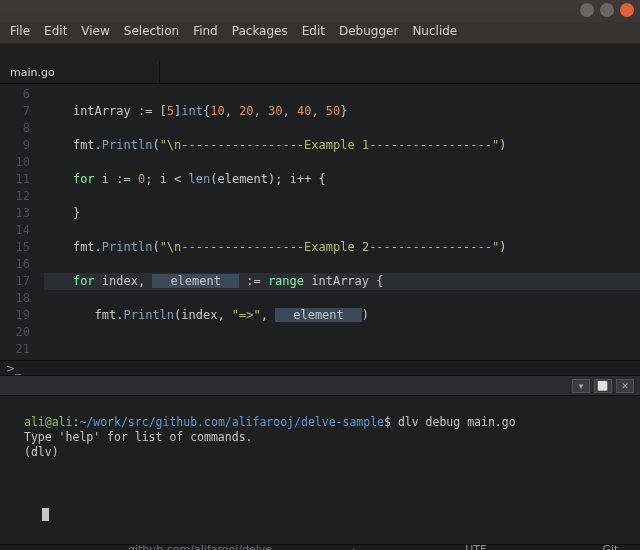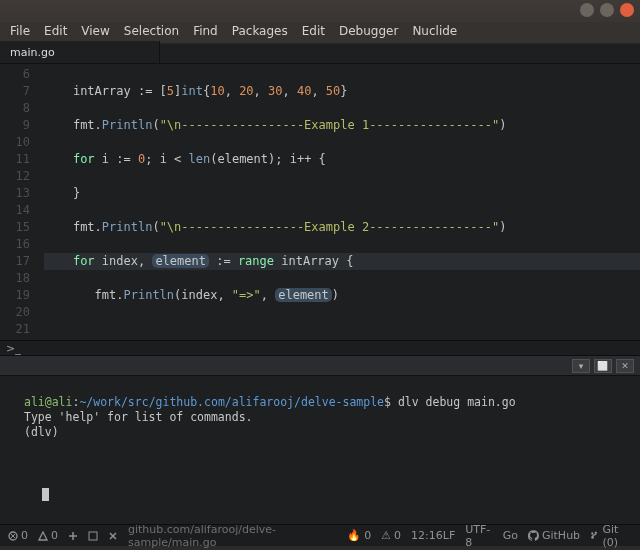--- a/index.html
+++ b/index.html
@@ -10,31 +10,31 @@
   .titlebar .title { color: #d6d2cf; font-size: 12px; }
   .win-ctrls { position: absolute; right: 6px; top: 3px; display: flex; gap: 6px; }
   .win-ctrls span { width: 14px; height: 14px; border-radius: 7px; display: inline-block; }
   .wc-min { background: #6b6560; }
   .wc-max { background: #6b6560; }
   .wc-close { background: #e0603e; }
 
   .menubar { height: 22px; background: #363230; display: flex; padding: 0 4px; gap: 2px; border-bottom: 1px solid #2a2624; }
   .menubar .mi { padding: 2px 6px; color: #d6d2cf; font-size: 12px; cursor: pointer; }
 
-  .tabbar { height: 20px; background: #1d1f21; display: flex; align-items: flex-end; border-bottom: 1px solid #111; }
+  .tabbar { height: 40px; background: #1d1f21; display: flex; align-items: flex-end; border-bottom: 1px solid #111; }
   .tab { height: 22px; min-width: 160px; background: #282a2e; color: #aaa; font-size: 11px; display: flex; align-items: center; padding: 0 10px; border-right: 1px solid #111; }
   .tab.active { background: #1d1f21; color: #ddd; }
 
   .editor { background: #1d1f21; height: 276px; overflow: hidden; display: flex; font-family: "DejaVu Sans Mono","Menlo","Consolas",monospace; font-size: 12px; line-height: 17px; }
   .gutter { width: 38px; text-align: right; color: #4b4e52; padding: 2px 8px 0 0; user-select: none; }
   .gutter div { height: 17px; }
   .code { flex: 1; padding: 2px 0 0 6px; white-space: pre; color: #c5c8c6; position: relative; }
   .codeline { height: 17px; }
   .hl-line { background: #2a2d31; }
-  .sel { background: #3a4a5a; border-radius: 5px; padding: 0 3px; }
+  .sel { background: #3a4a5a; border-radius: 0; padding: 0 18px; }
 
   .kw   { color: #86efac; }
   .str  { color: #b5bd68; }
   .num  { color: #de935f; }
   .fn   { color: #81a2be; }
   .op   { color: #c5c8c6; }
   .typ  { color: #81a2be; }
   .id   { color: #c5c8c6; }
   .pn   { color: #c5c8c6; }
 

